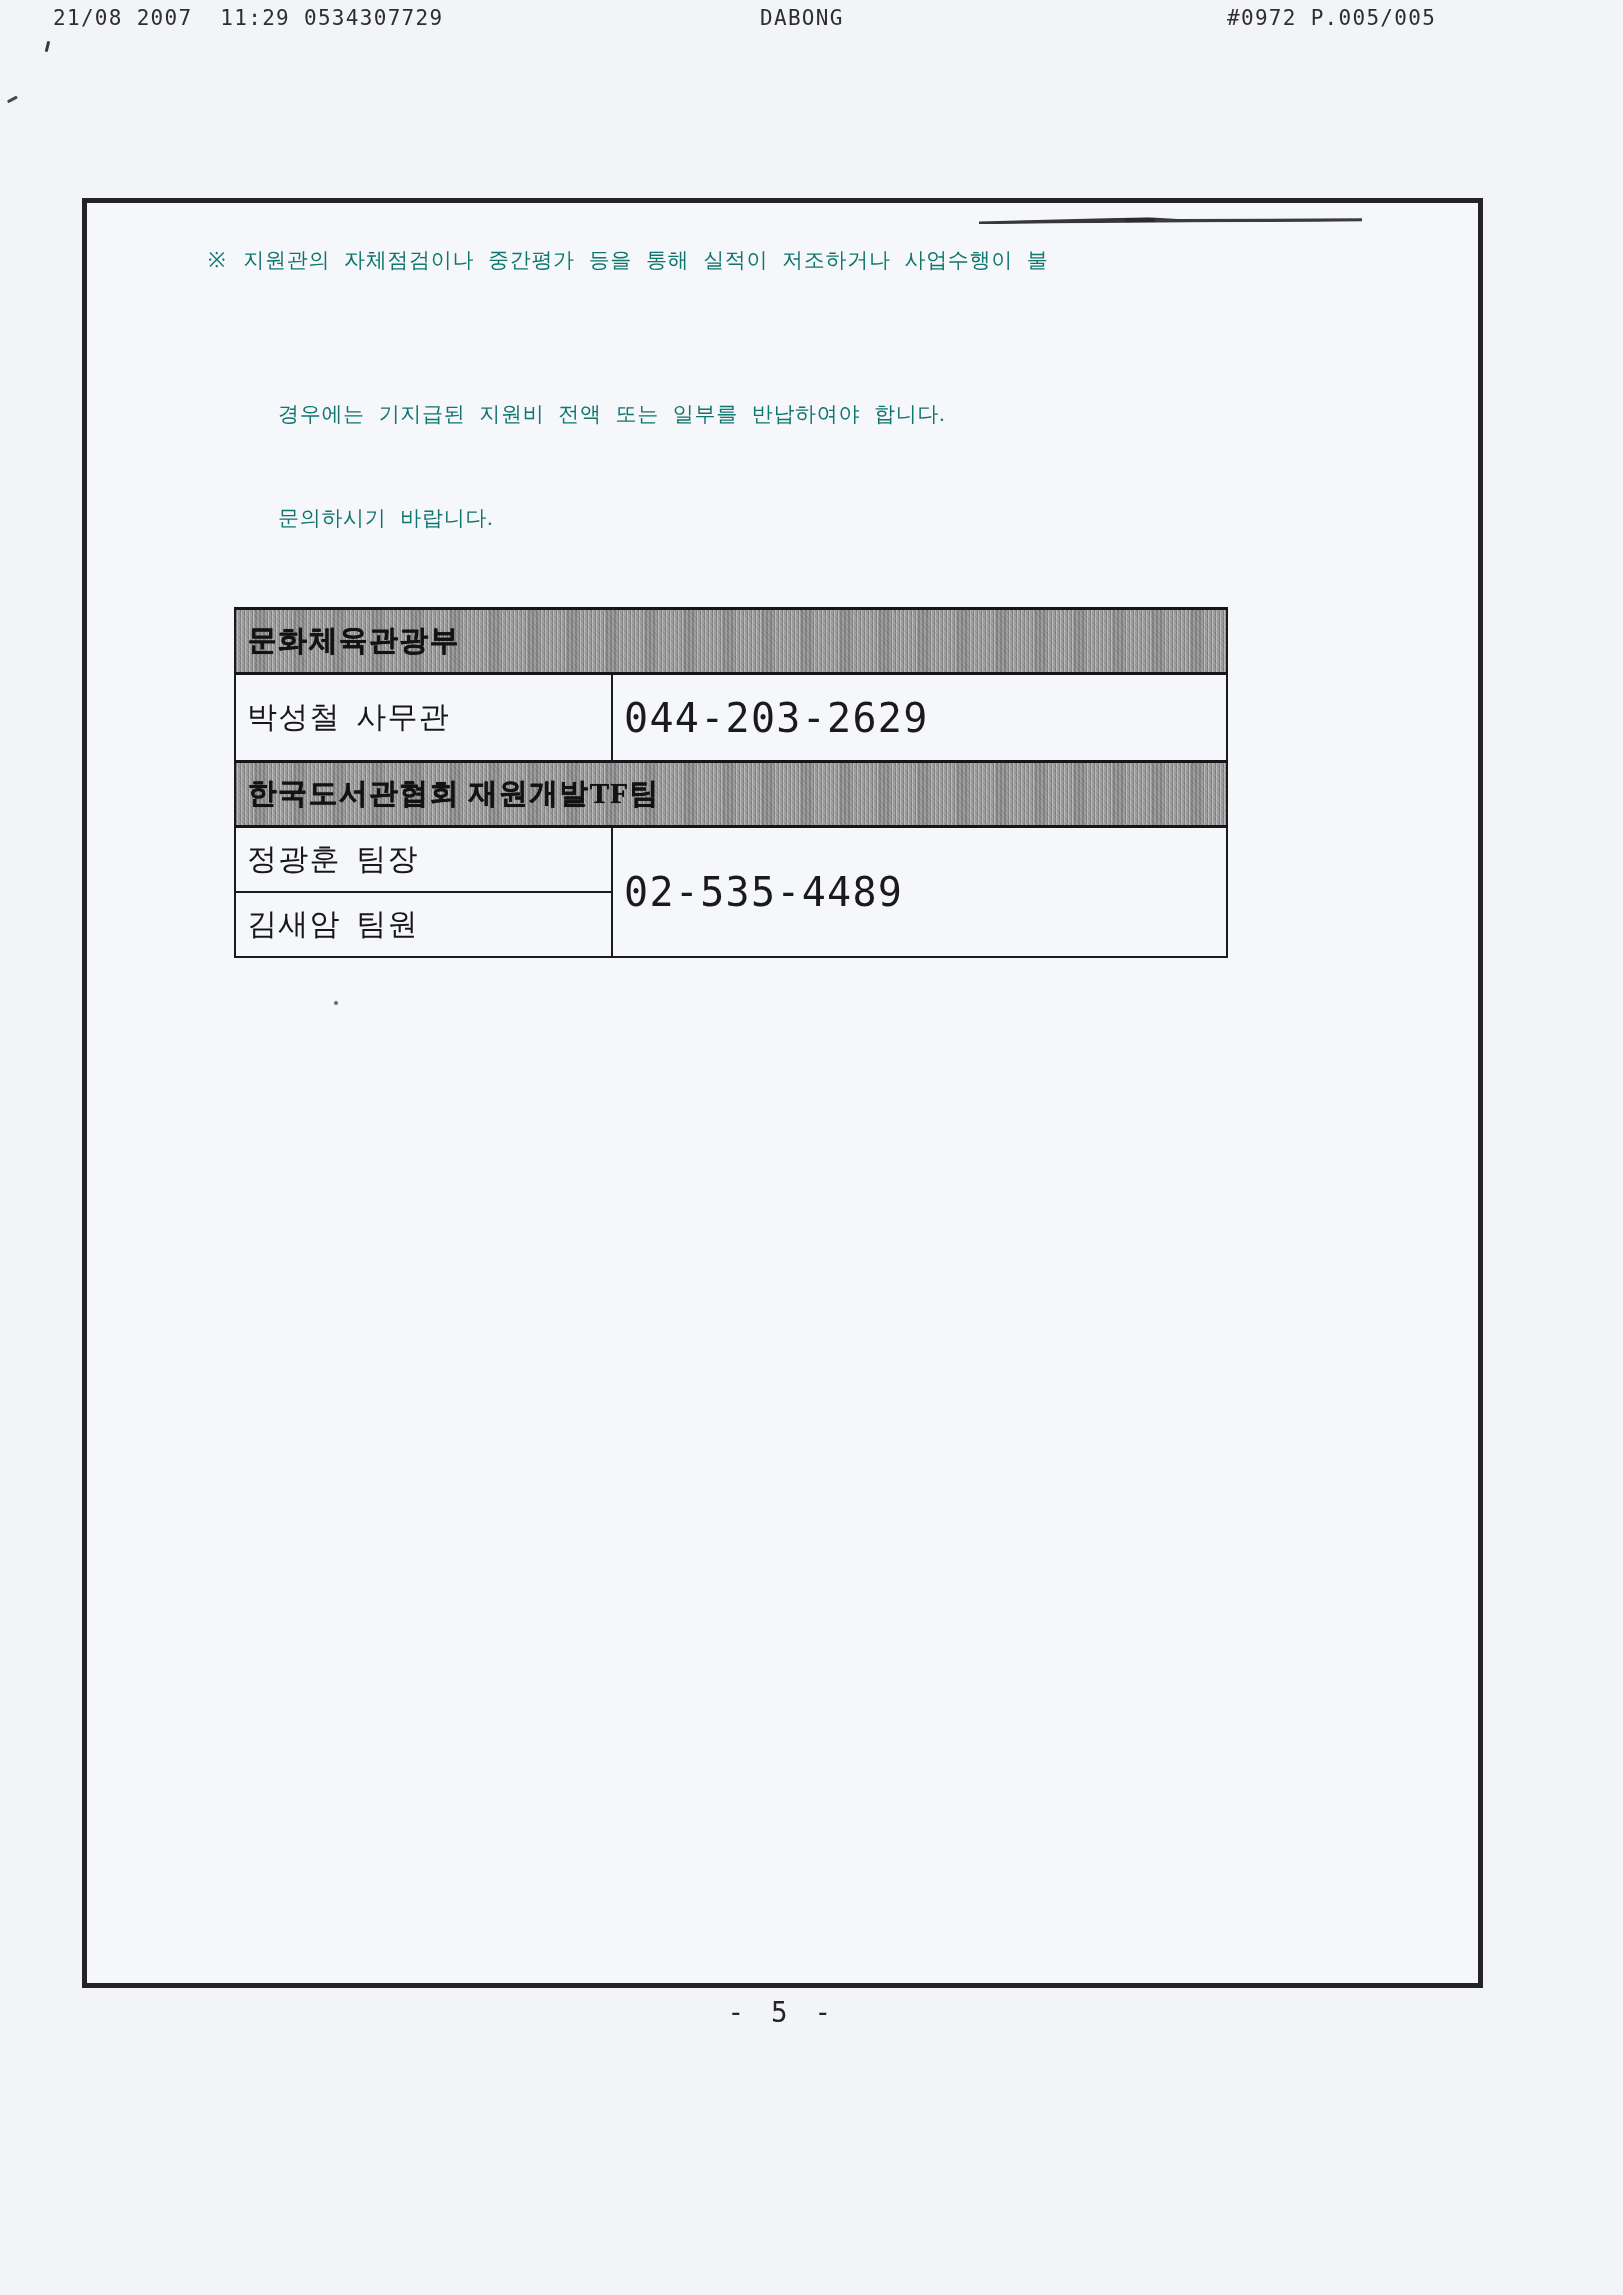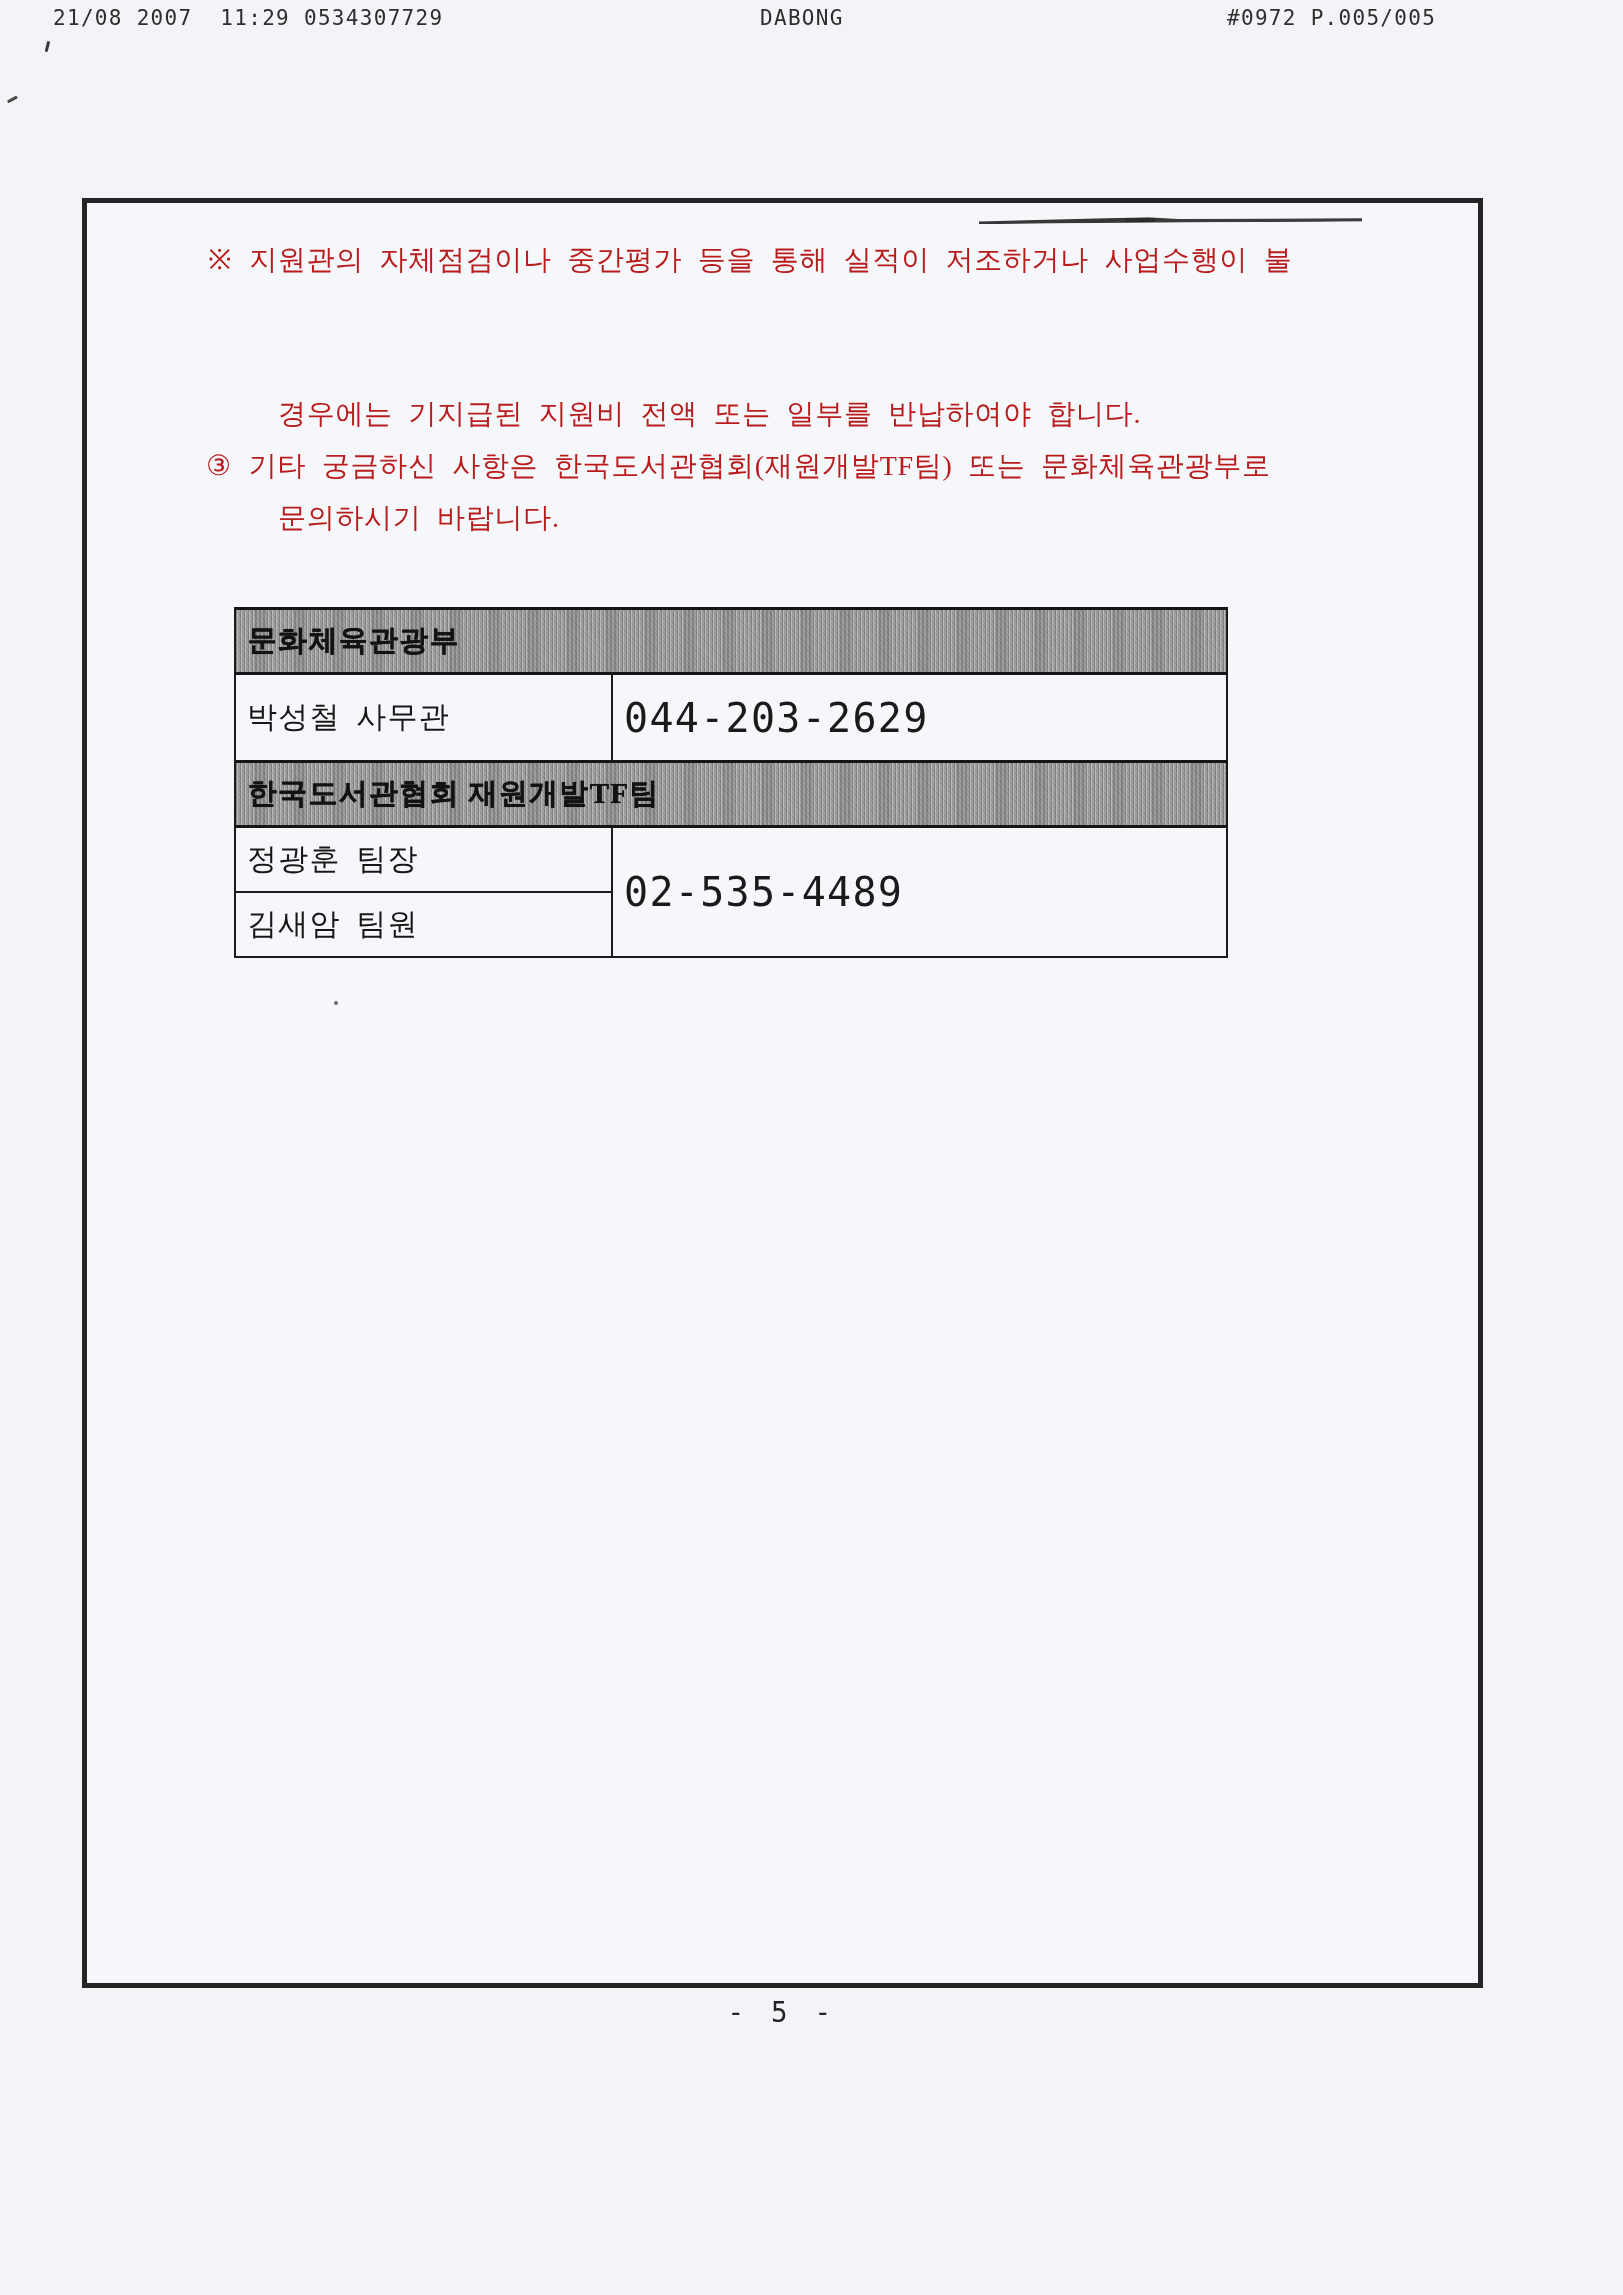--- a/index.html
+++ b/index.html
@@ -27,25 +27,25 @@
   .frame{
     position:absolute;left:82px;top:198px;
     width:1401px;height:1790px;
     border:5.2px solid #242424;
     background:#f6f7fa;
     box-sizing:border-box;
   }
   
   .note-line{
     position:absolute;
-    font-size:28px;line-height:38px;
+    font-size:21px;line-height:38px;
     white-space:nowrap;
     word-spacing:7.9px;
     letter-spacing:0.7px;
-    color:#b91c1c;
+    color:#0f766e;
   }
   .note-line .marker{display:inline-block;margin-right:17px;}
   .l1a{left:208px;top:241px;}
   .l1b{left:278px;top:293px;}
   .l2a{left:206px;top:344px;}
   .l2b{left:278px;top:395px;}
   .l3a{left:206px;top:447px;}
   .l3b{left:278px;top:499px;}
   
   table.contact{
@@ -125,23 +125,20 @@
   <div class="streak"></div>
 
   <div class="note-line l1a">
     <span class="marker">※</span><span>지원관의 자체점검이나 중간평가 등을 통해 실적이 저조하거나 사업수행이 불</span>
   </div>
 
   <div class="note-line l2b">
     <span>경우에는 기지급된 지원비 전액 또는 일부를 반납하여야 합니다.</span>
   </div>
 
-  <div class="note-line l3a">
-    <span class="marker">③</span><span>기타 궁금하신 사항은 한국도서관협회(재원개발TF팀) 또는 문화체육관광부로</span>
-  </div>
   <div class="note-line l3b">
     <span>문의하시기 바랍니다.</span>
   </div>
 
   <table class="contact">
     <colgroup>
       <col style="width:377px">
       <col style="width:615px">
     </colgroup>
     <tbody>

